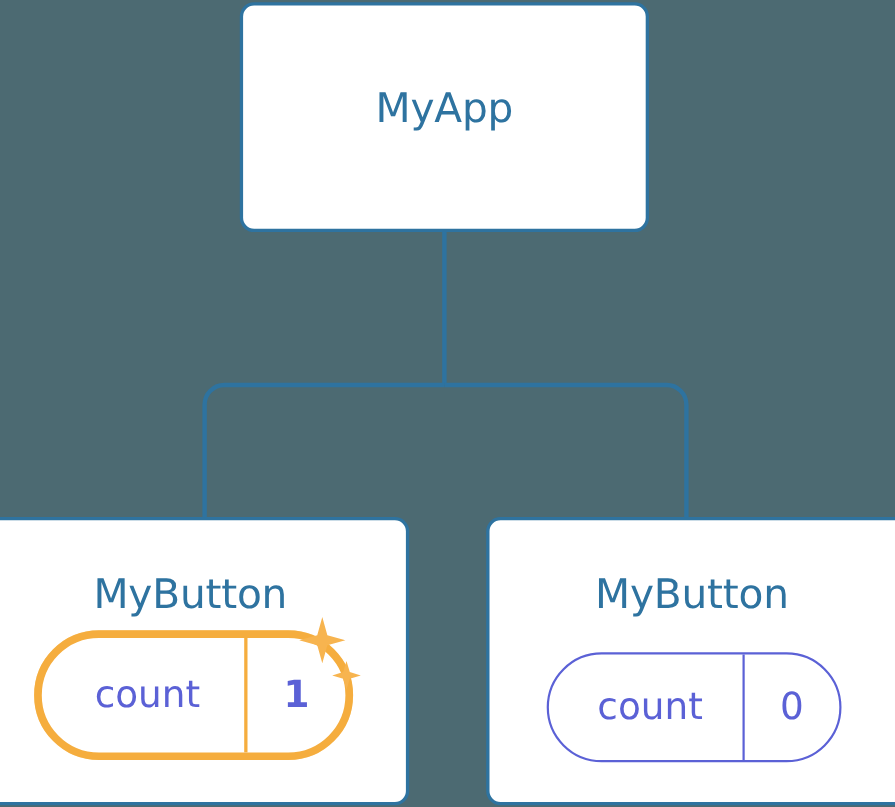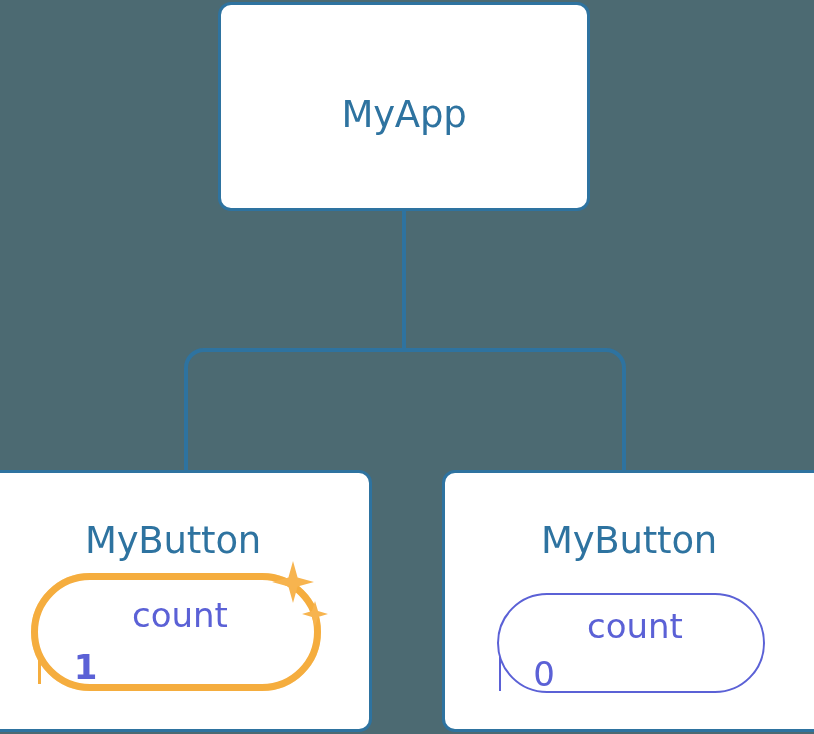--- a/index.html
+++ b/index.html
@@ -48,21 +48,21 @@
     white-space: nowrap;
   }
   
   #node-root {
     left: 218px;
     top: 2px;
     width: 372px;
     height: 209px;
   }
   #node-root .card-title {
-    top: 88px;
+    top: 72px;
   }
   
   #node-child-left {
     left: -14px;
     top: 470px;
     width: 386px;
     height: 262px;
   }
   #node-child-right {
     left: 442px;
@@ -83,21 +83,20 @@
     display: flex;
     align-items: center;
   }
   .pill {
     position: relative;
     display: flex;
     align-items: stretch;
     box-sizing: border-box;
     border-radius: 999px;
     background: #ffffff;
-    flex-direction: column;
   }
   .pill .pill-key,
   .pill .pill-val {
     display: flex;
     align-items: center;
     justify-content: center;
     color: #5b61d6;
     font-size: 34px;
     line-height: 1;
     box-sizing: border-box;

